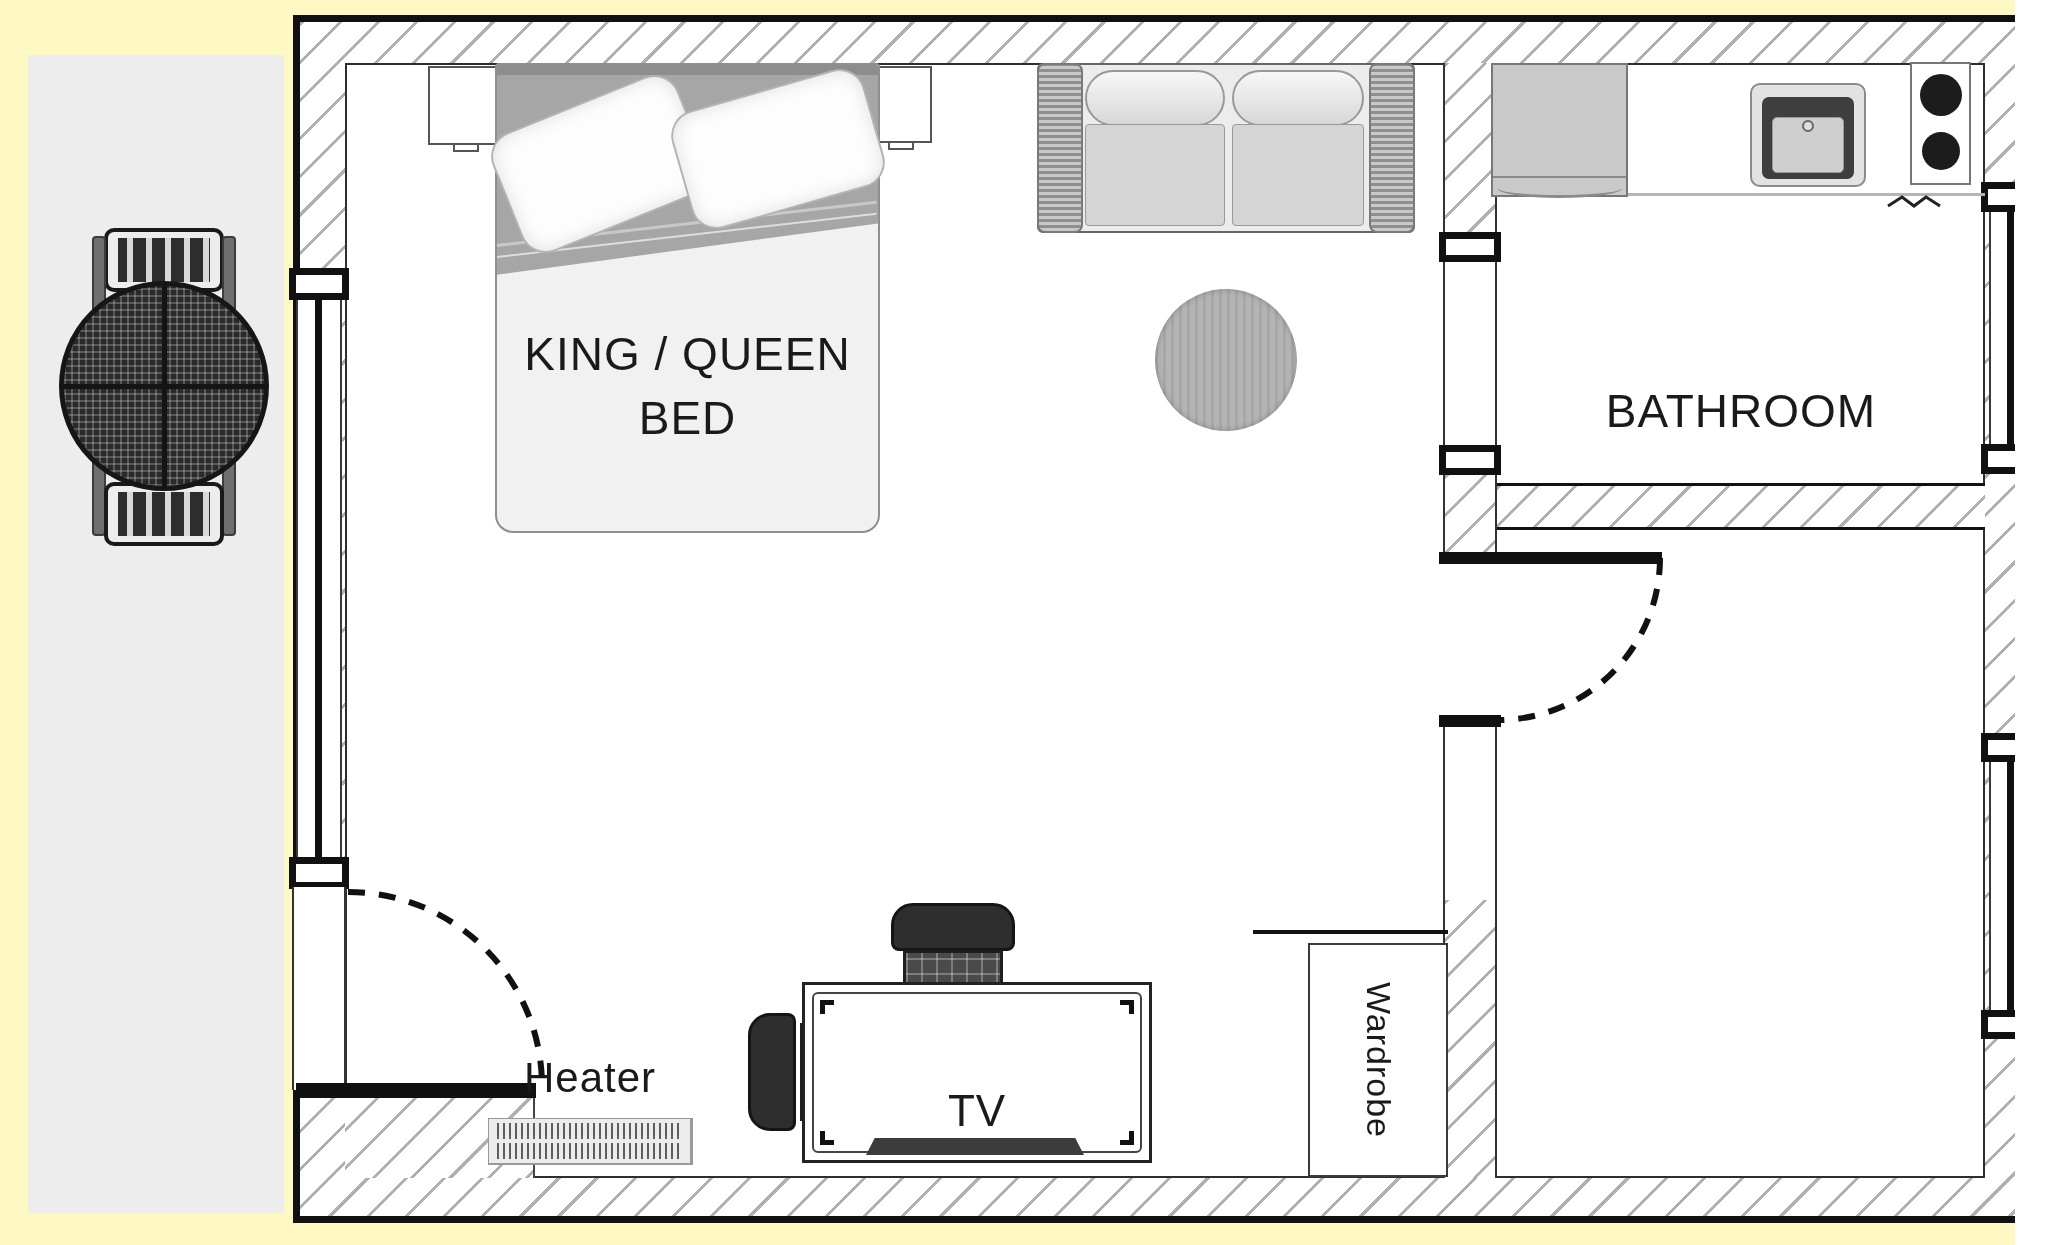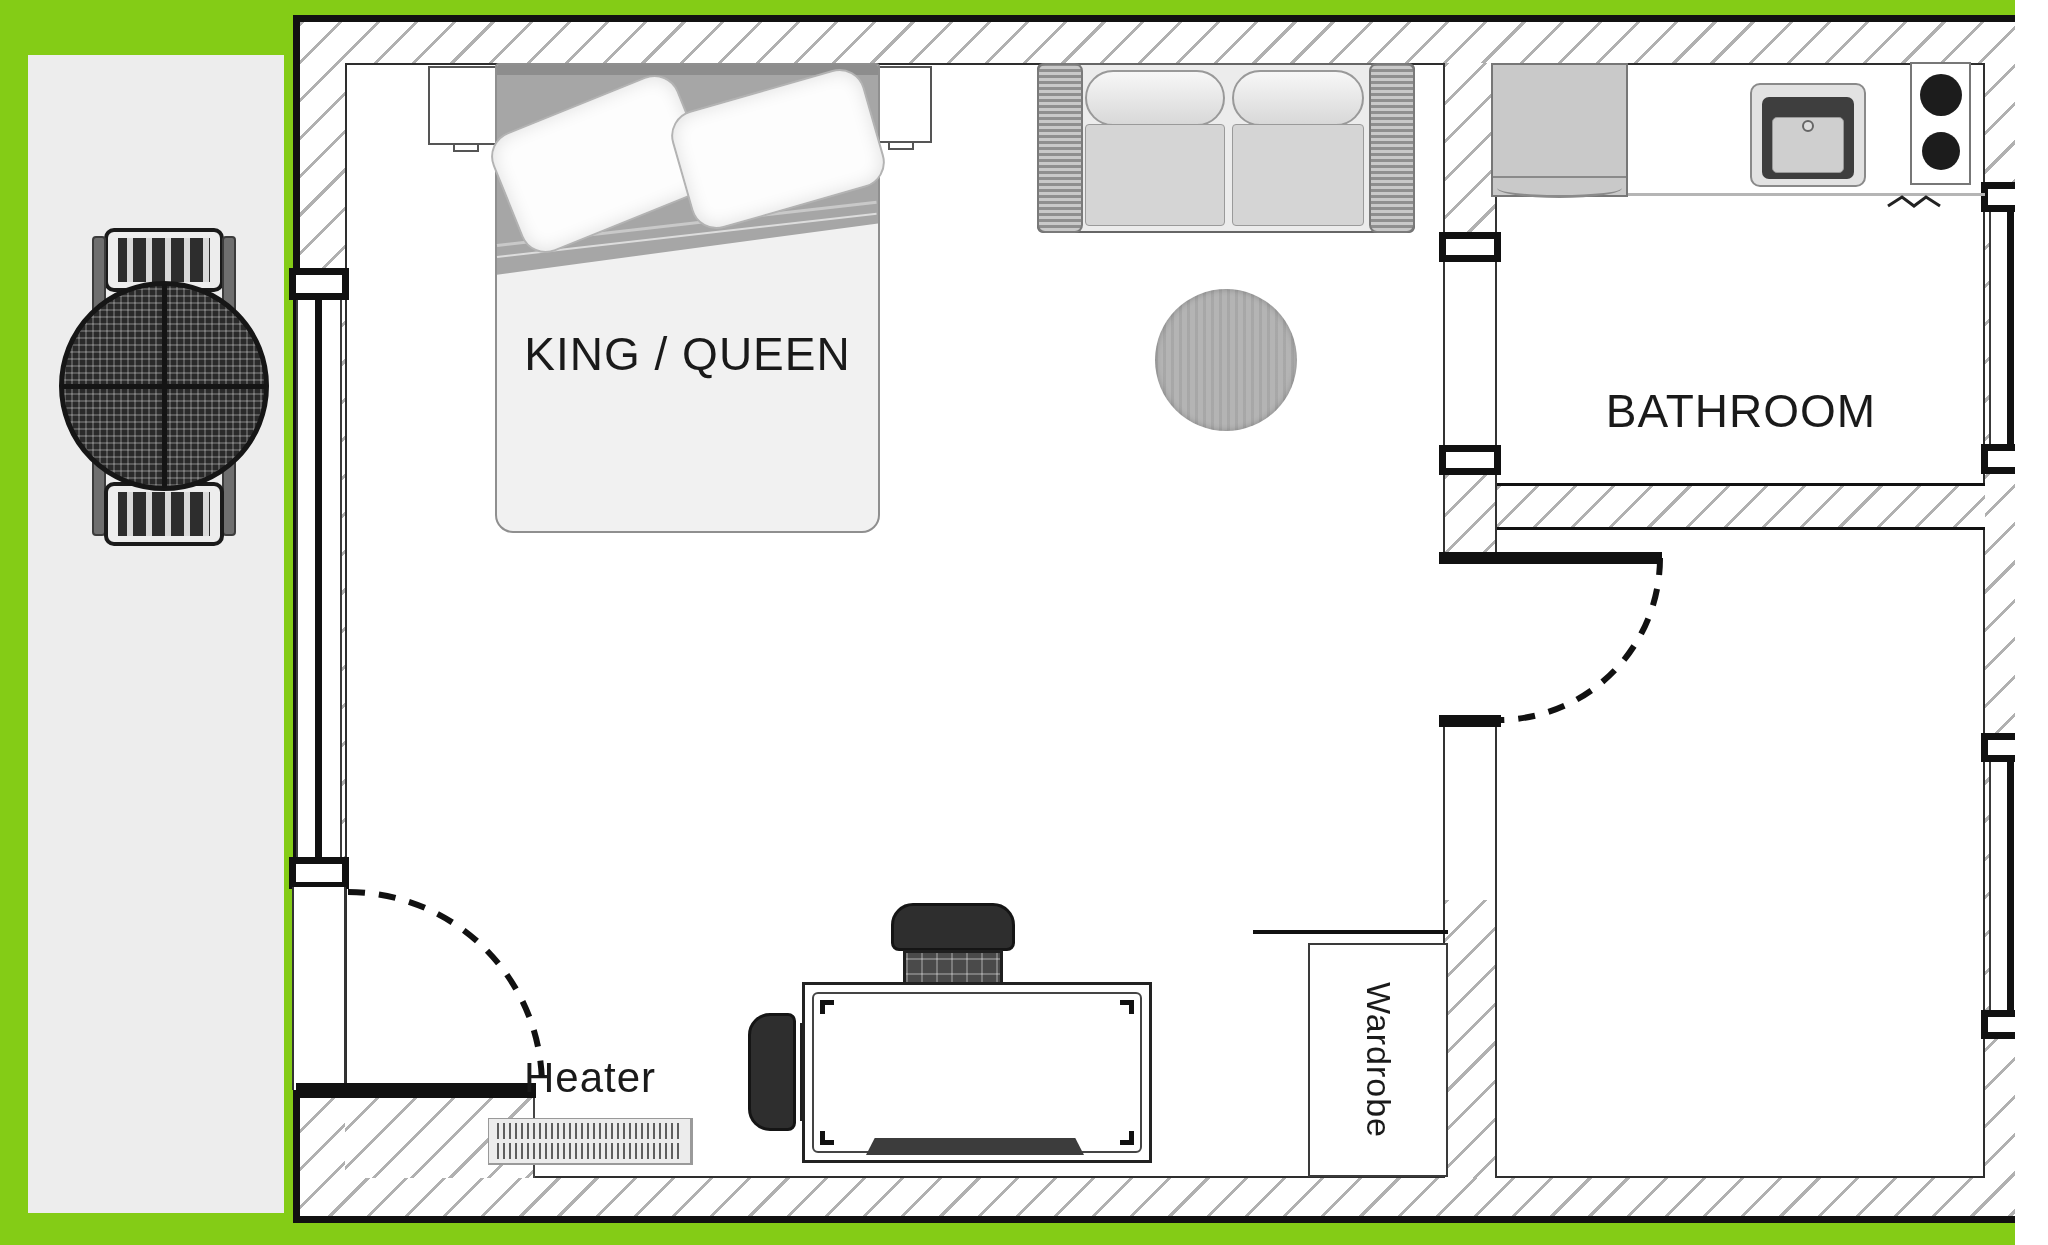--- a/index.html
+++ b/index.html
@@ -1,16 +1,16 @@
 <!DOCTYPE html>
 <html><head>
 <meta charset="utf-8">
 <style>
   html,body{margin:0;padding:0;background:#fff;}
-  .plan{position:relative;width:2015px;height:1245px;background:#84cc16;overflow:hidden;
+  .plan{position:relative;width:2015px;height:1245px;background:#fef9c3;overflow:hidden;
         font-family:"Liberation Sans", sans-serif;color:#1a1a1a;}
   .abs{position:absolute;box-sizing:border-box;}
 
   
   .hatch{background-color:#fff;
     background-image:repeating-linear-gradient(135deg, rgba(150,150,150,.75) 0 3px, transparent 3px 27px);}
 
   
   .outer-wall{left:293px;top:15px;width:1747px;height:1208px;border:7px solid #111;}
   .floor{left:345px;top:63px;width:1640px;height:1115px;background:#fff;
@@ -204,20 +204,21 @@
   <div class="abs bed">
     <div class="bed-sheet"></div>
     <div class="bed-head"></div>
   </div>
   <div class="abs bed-fold"></div>
   <div class="abs bed-fold2"></div>
   <div class="abs pillow" style="left:500px;top:100px;width:200px;height:128px;transform:rotate(-22deg);"></div>
   <div class="abs pillow" style="left:678px;top:88px;width:200px;height:122px;transform:rotate(-16deg);"></div>
   <div class="abs lbl lbl-bed">
     <div>KING / QUEEN</div>
+    <div>BED</div>
   </div>
 
   <div class="abs sofa"></div>
   <div class="abs sofa-back" style="left:1085px;width:140px;"></div>
   <div class="abs sofa-back" style="left:1232px;width:132px;"></div>
   <div class="abs sofa-seat" style="left:1085px;width:140px;"></div>
   <div class="abs sofa-seat" style="left:1232px;width:132px;"></div>
   <div class="abs sofa-arm" style="left:1037px;"></div>
   <div class="abs sofa-arm" style="left:1369px;"></div>
   <div class="abs rug"></div>
@@ -240,20 +241,21 @@
   <div class="abs plaid" style="left:903px;top:950px;width:100px;height:103px;"></div>
   <div class="abs chair-back-v" style="left:748px;top:1013px;width:48px;height:118px;"></div>
   <div class="abs plaid" style="left:800px;top:1023px;width:76px;height:98px;"></div>
   <div class="abs tv-table"></div>
   <div class="abs tv-inner"></div>
   <div class="abs corner c-tl" style="left:820px;top:1000px;"></div>
   <div class="abs corner c-tr" style="left:1120px;top:1000px;"></div>
   <div class="abs corner c-bl" style="left:820px;top:1131px;"></div>
   <div class="abs corner c-br" style="left:1120px;top:1131px;"></div>
   <div class="abs tv-set"></div>
+  <div class="abs lbl lbl-tv">TV</div>
 
   <div class="abs ward-stub"></div>
   <div class="abs wardrobe"></div>
   <div class="abs lbl lbl-wardrobe">Wardrobe</div>
 
   <div class="abs heater">
     <div class="heater-row"></div>
     <div class="heater-row"></div>
   </div>
   <div class="abs lbl lbl-heater">Heater</div>

